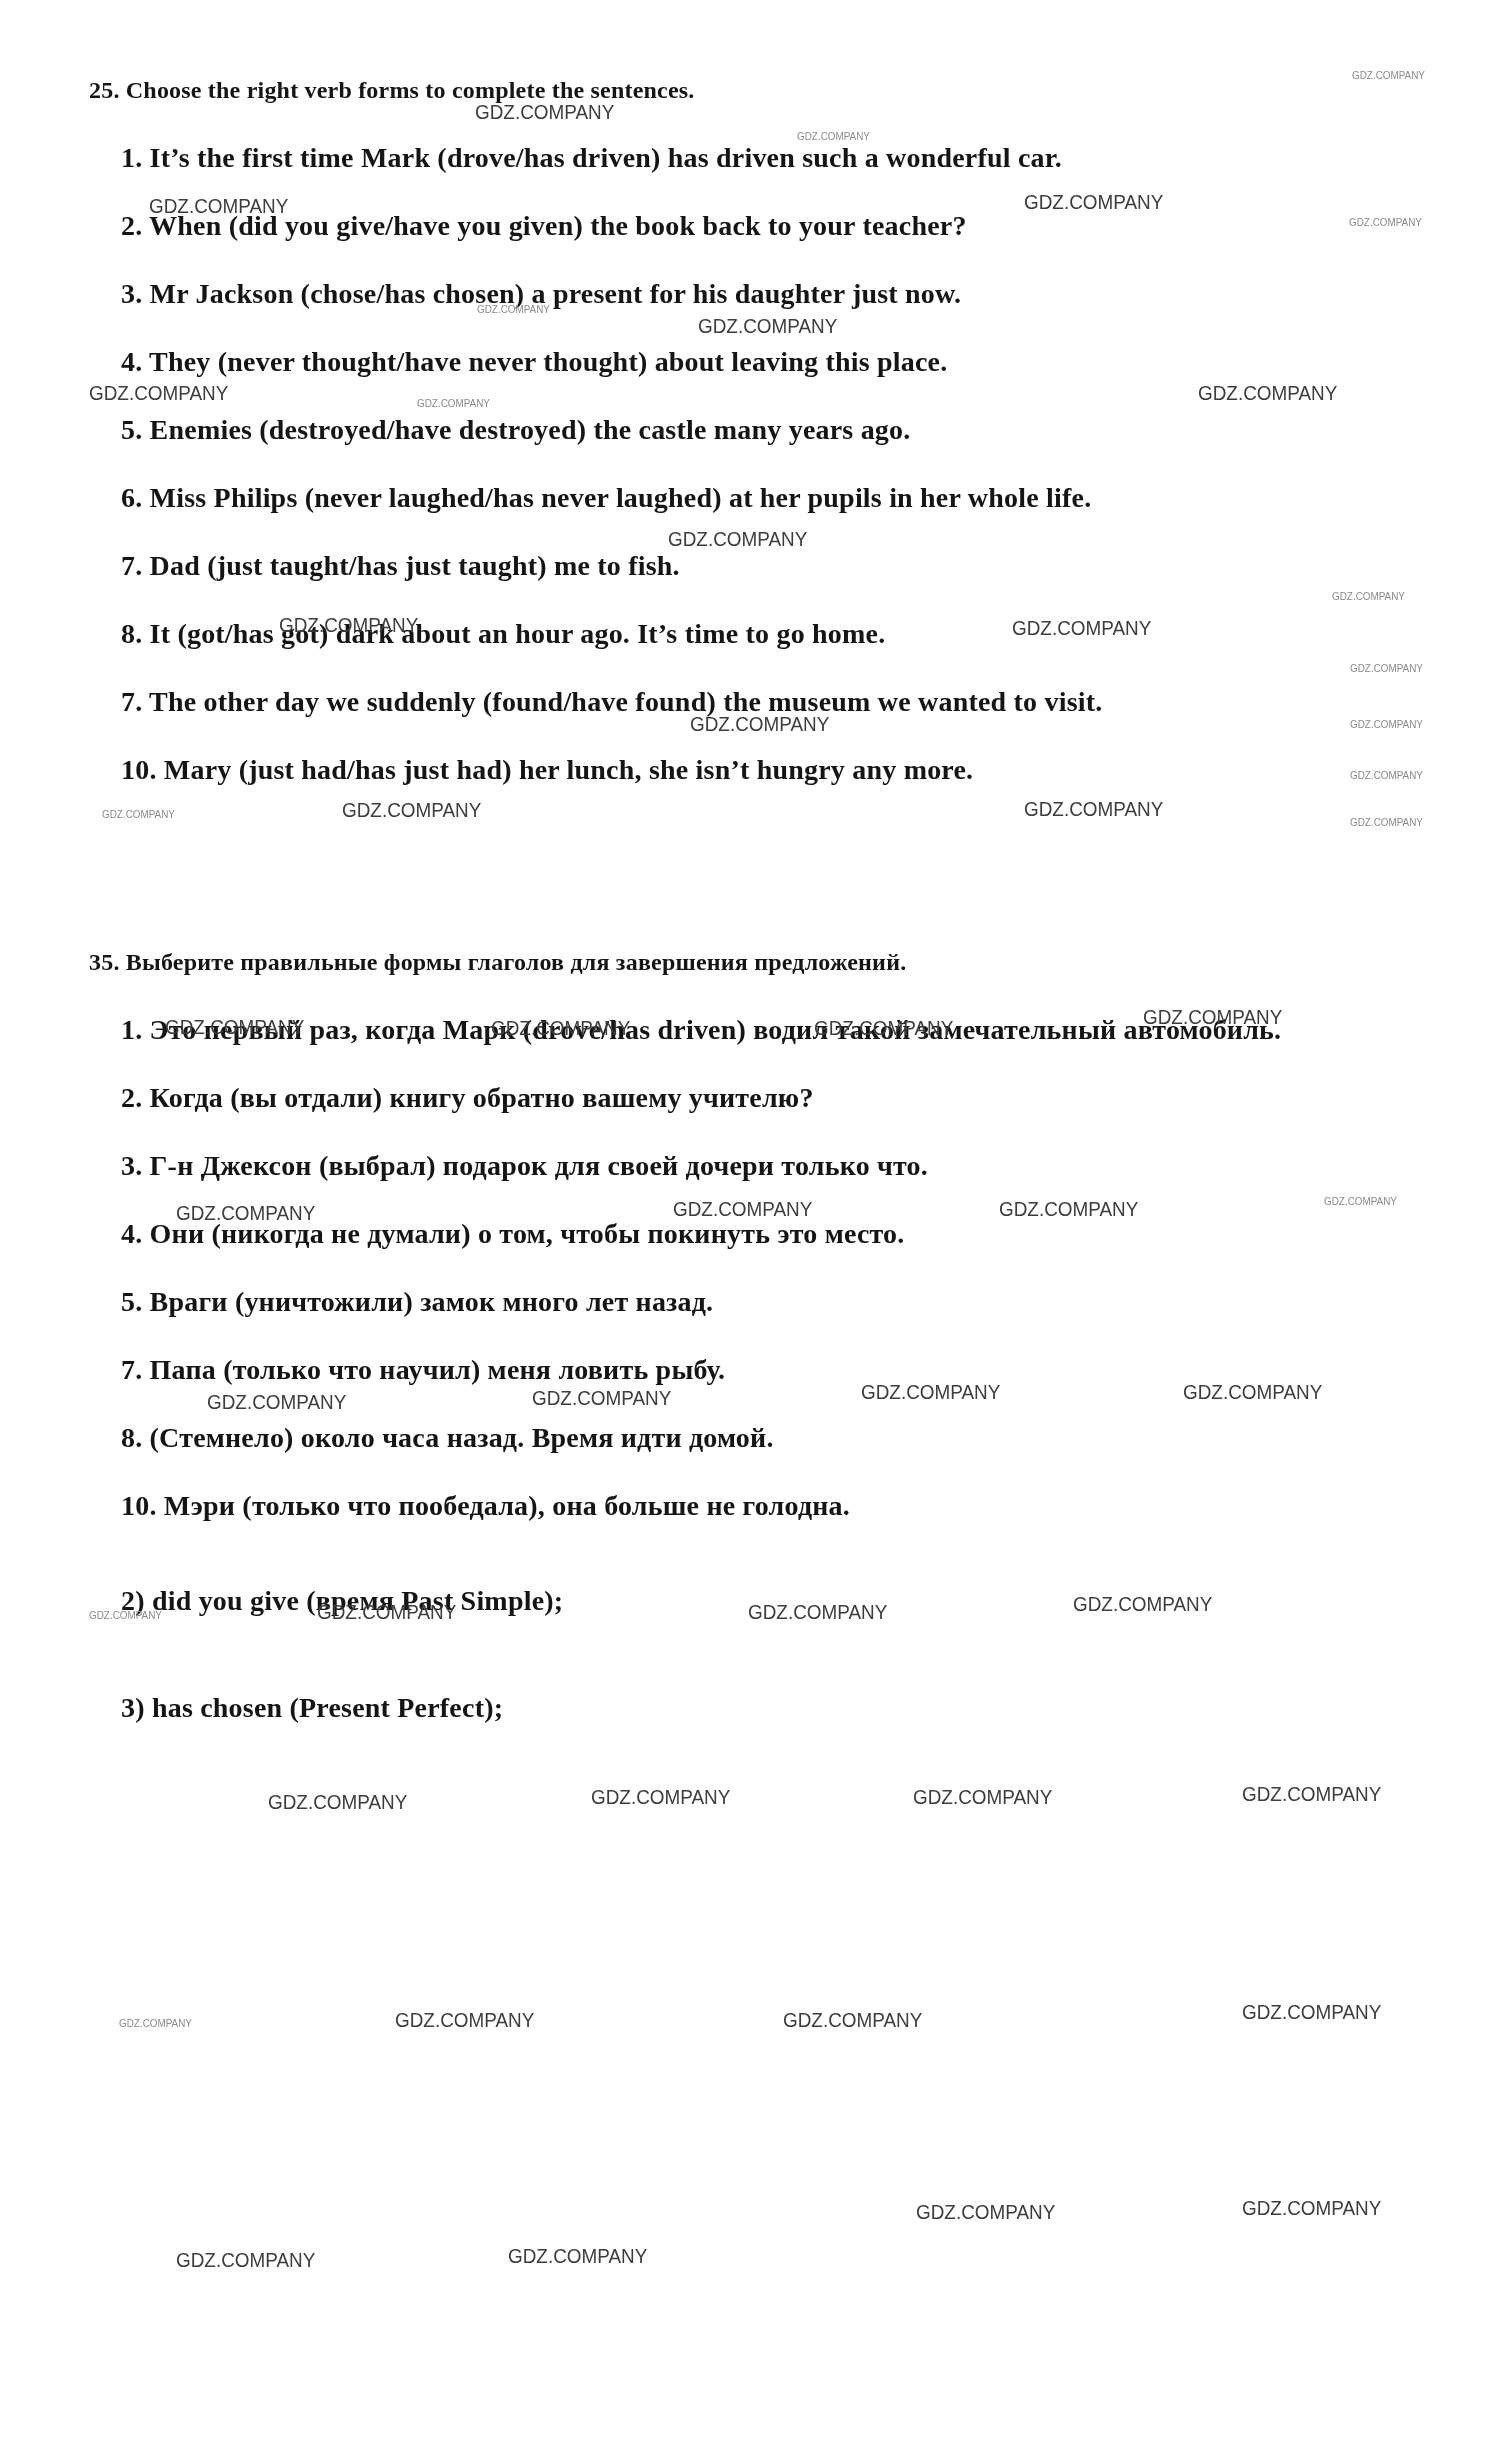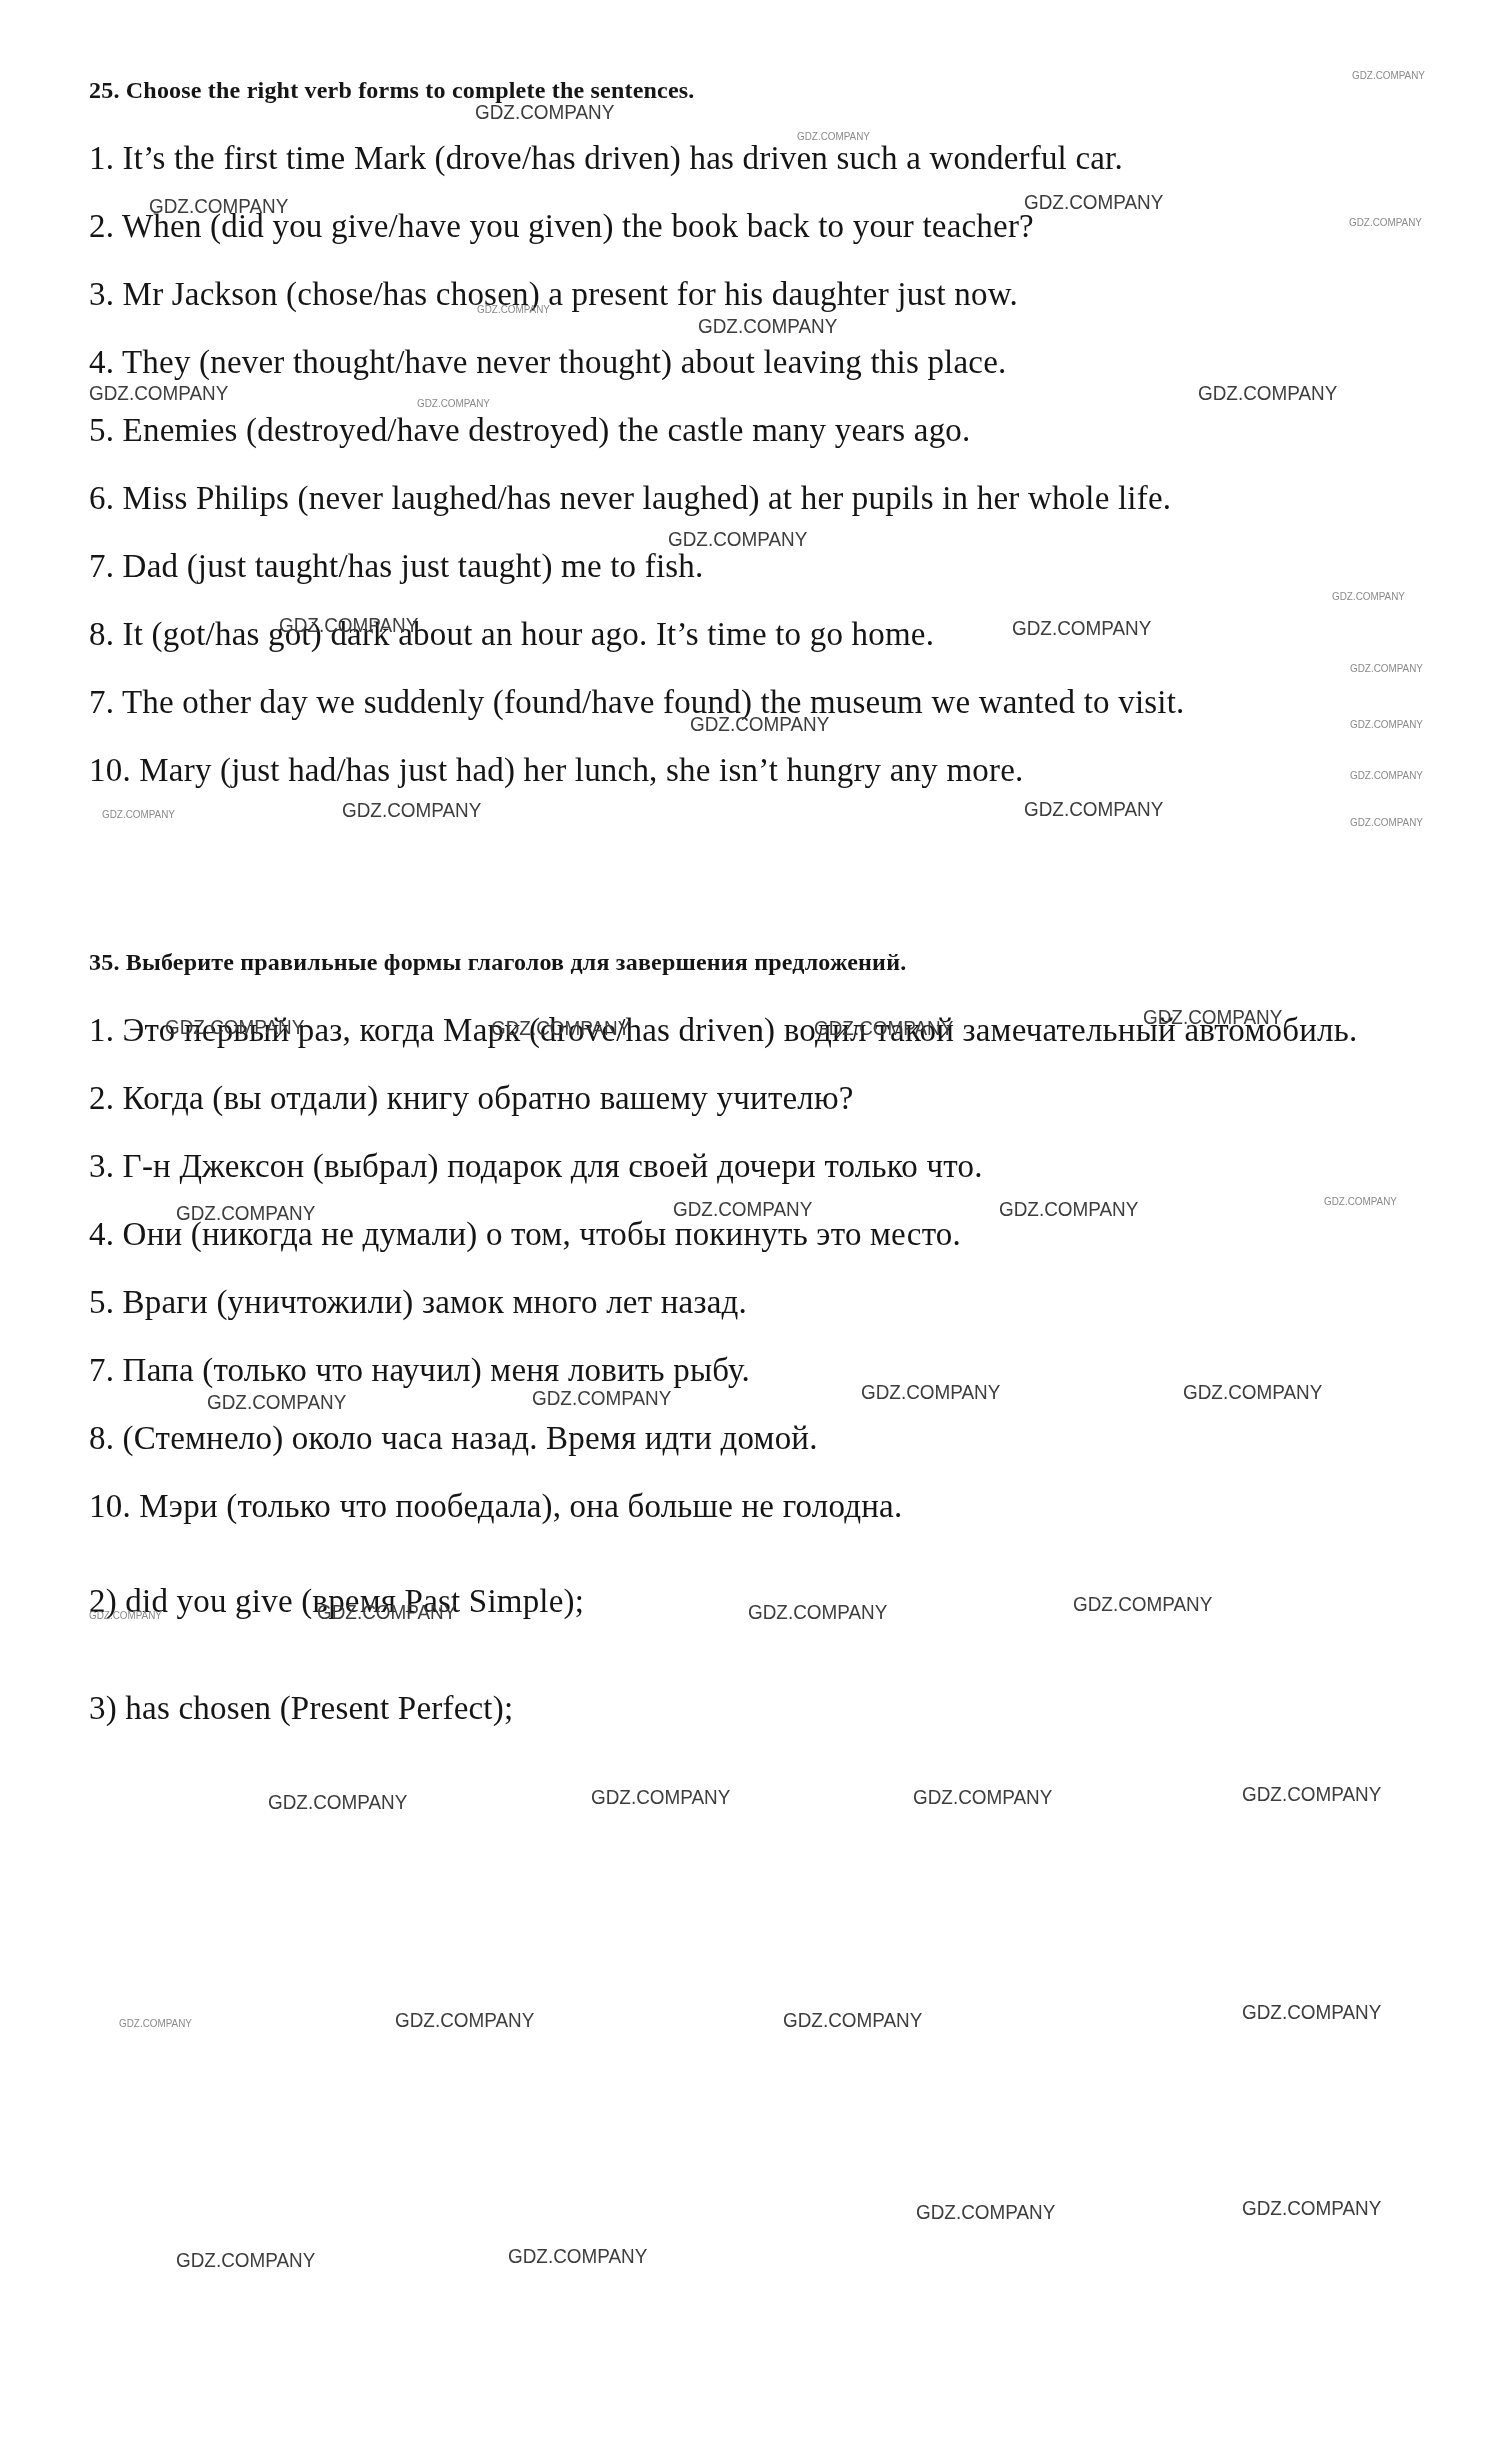--- a/index.html
+++ b/index.html
@@ -19,24 +19,25 @@
     top: 56px;
     width: 1333px;
   }
   .task-title {
     font-size: 24px;
     font-weight: bold;
     line-height: 68px;
     letter-spacing: 0.2px;
   }
   .sentence {
-    font-size: 33px;
-    font-weight: normal;
+    font-size: 28px;
+    font-weight: bold;
     line-height: 68px;
     letter-spacing: 0.2px;
+    margin-left: 32px;
   }
   .russian-title { margin-top: 124px; }
   .answers { margin-top: 27px; }
   .answers .sentence + .sentence { margin-top: 39px; }
   .wm-layer {
     position: absolute;
     left: 0; top: 0;
     width: 100%; height: 100%;
     pointer-events: none;
   }

